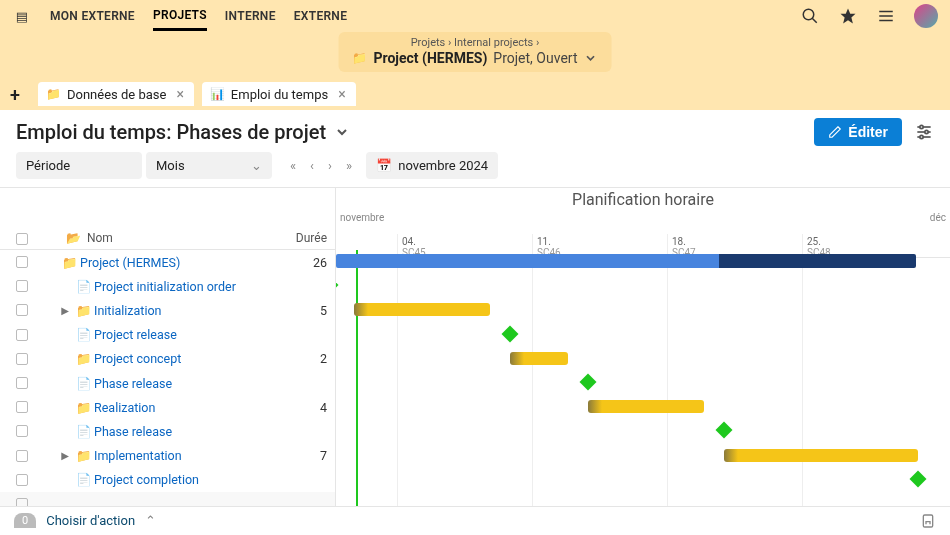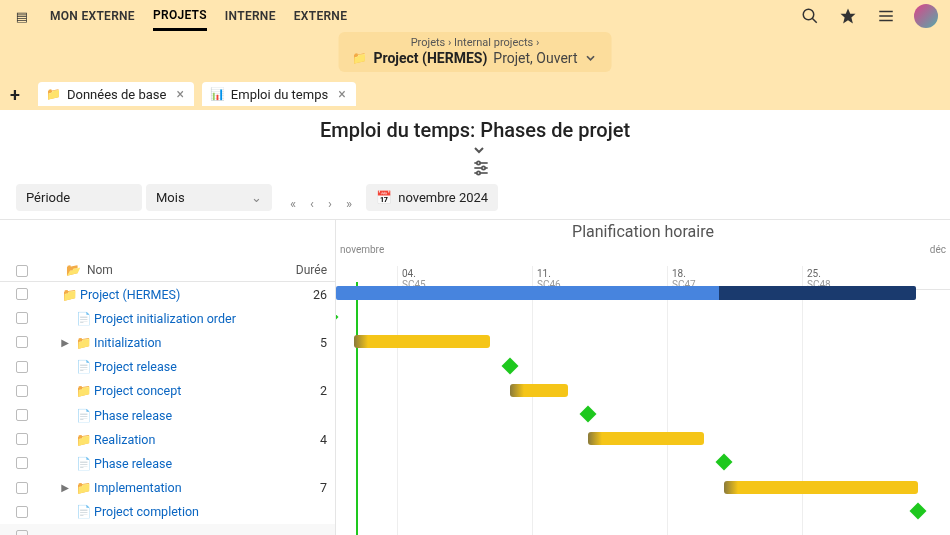--- a/index.html
+++ b/index.html
@@ -14,27 +14,27 @@
   .breadcrumb-box { position:absolute; left:50%; top:32px; transform:translateX(-50%); background:#fcdd9c; border-radius:6px; padding:4px 14px 6px 14px; text-align:center; min-width:260px; }
   .bc-path { font-size:11px; color:#555; }
   .bc-title-row { display:flex; align-items:center; justify-content:center; gap:6px; margin-top:1px; }
   .bc-title { font-weight:700; font-size:14px; }
   .bc-status { font-size:14px; color:#444; }
   .tab-strip { display:flex; align-items:center; gap:8px; background:#ffe6b0; height:32px; padding:0 10px; }
   .tab-add { width:20px; font-size:18px; font-weight:600; cursor:pointer; }
   .tab { display:flex; align-items:center; gap:6px; background:#fff; border-radius:4px 4px 0 0; padding:4px 10px 4px 8px; font-size:13px; cursor:pointer; }
   .tab .close { font-size:14px; color:#888; cursor:pointer; margin-left:4px; }
   .fold-ico { font-size:12px; }
-  .page-head { display:flex; align-items:center; padding:8px 16px 6px 16px;flex-direction:column; }
+  .page-head { display:flex; align-items:center; padding:8px 16px 6px 16px; }
   .page-title { font-size:20px; font-weight:500; }
   .chev-down { margin-left:8px; color:#555; cursor:pointer; }
   .head-spacer { flex:1; }
   .edit-btn { background:#0b7fd6; color:#fff; border:none; border-radius:4px; padding:6px 14px; font-size:14px; font-weight:600; display:flex; align-items:center; gap:6px; cursor:pointer; }
   .settings-ico { margin-left:12px; cursor:pointer; color:#555; }
-  .toolbar { display:flex; align-items:flex-end; padding:0 16px 8px 16px; gap:0; }
+  .toolbar { display:flex; align-items:center; padding:0 16px 8px 16px; gap:0; }
   .tool-sel { background:#f1f1f1; border:none; border-radius:4px; padding:6px 10px; font-size:13px; margin-right:4px; display:flex; align-items:center; gap:8px; cursor:pointer; }
   .tool-sel .chev { color:#888; margin-left:auto; }
   .nav-arrows { display:flex; align-items:center; gap:14px; margin:0 14px; }
   .nav-arrows span { color:#888; cursor:pointer; font-size:13px; }
   .date-pick { display:flex; align-items:center; gap:6px; background:#f1f1f1; border-radius:4px; padding:6px 10px; font-size:13px; cursor:pointer; }
   .gantt-wrap { position:relative; height:347px; border-top:1px solid #e5e5e5; }
   .left-pane { position:absolute; left:0; top:0; width:336px; height:100%; border-right:1px solid #e5e5e5; }
   .right-pane { position:absolute; left:336px; top:0; right:0; height:100%; overflow:hidden; }
   .plan-title { position:absolute; top:0; left:0; right:0; text-align:center; font-size:16px; color:#555; padding:2px 0; }
   .time-head { position:absolute; top:16px; left:0; right:0; height:46px; border-bottom:1px solid #e5e5e5; background:#fff;margin-top:8px; }
@@ -131,20 +131,26 @@
 </div>
 
 <div class="page-head">
   <span class="page-title">Emploi du temps: Phases de projet</span>
   <span class="chev-down">
     <svg width="16" height="16" viewBox="0 0 24 24" fill="none" stroke="currentColor" stroke-width="3">
         <polyline points="6 9 12 15 18 9"></polyline>
       </svg>
   </span>
   <div class="head-spacer"></div>
+  <button class="edit-btn">
+    <svg width="14" height="14" viewBox="0 0 24 24" fill="none" stroke="#fff" stroke-width="2">
+        <path d="M17 3l4 4L7 21H3v-4L17 3z"></path>
+      </svg>
+    <span>Éditer</span>
+  </button>
   <span class="settings-ico">
     <svg width="20" height="20" viewBox="0 0 24 24" fill="none" stroke="currentColor" stroke-width="2">
         <line x1="4" y1="6" x2="20" y2="6"></line>
         <line x1="4" y1="12" x2="20" y2="12"></line>
         <line x1="4" y1="18" x2="20" y2="18"></line>
         <circle cx="9" cy="6" r="2" fill="#fff"></circle>
         <circle cx="15" cy="12" r="2" fill="#fff"></circle>
         <circle cx="9" cy="18" r="2" fill="#fff"></circle>
       </svg>
   </span>

